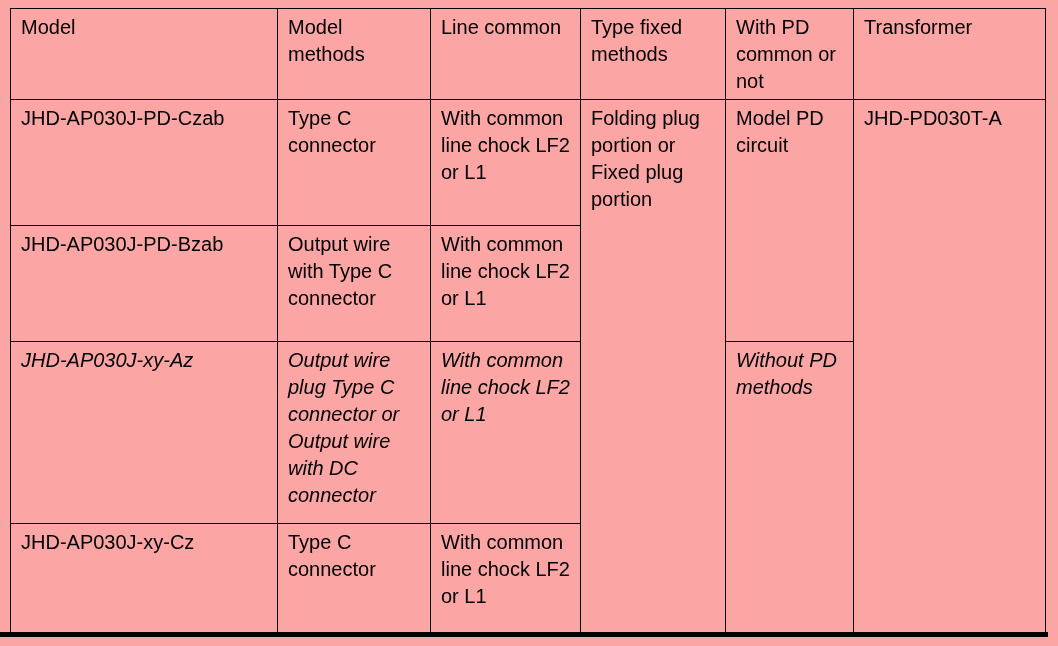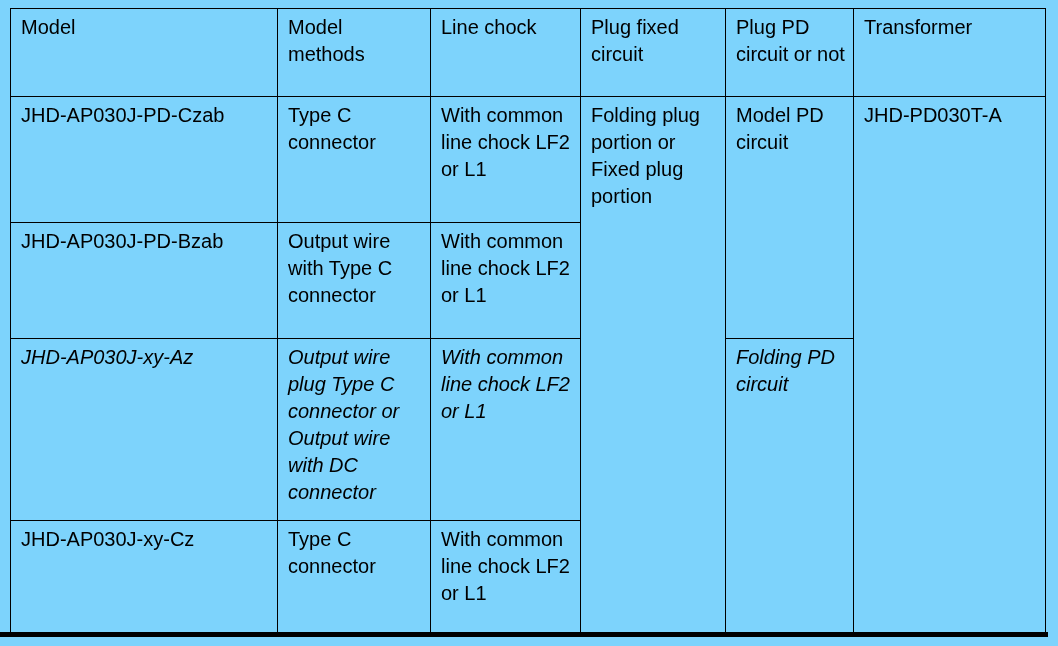--- a/index.html
+++ b/index.html
@@ -8,21 +8,21 @@
     background: #ffffff;
     width: 1058px;
     height: 646px;
     font-family: "Liberation Sans", sans-serif;
     color: #000000;
   }
   .page {
     position: relative;
     width: 1058px;
     height: 646px;
-    background: #7dd3fc;
+    background: #fca5a5;
     overflow: hidden;
   }
   table.spec {
     position: absolute;
     left: 10px;
     top: 8px;
     width: 1035px;
     border-collapse: collapse;
     table-layout: fixed;
     font-size: 20px;
@@ -63,23 +63,23 @@
       <col style="width:150px">
       <col style="width:145px">
       <col style="width:128px">
       <col style="width:192px">
     </colgroup>
 
     <tbody>
         <tr class="header-row">
       <th>Model</th>
       <th>Model methods</th>
-      <th>Line chock</th>
-      <th>Plug fixed circuit</th>
-      <th>Plug PD circuit or not</th>
+      <th>Line common</th>
+      <th>Type fixed methods</th>
+      <th>With PD common or not</th>
       <th>Transformer</th>
     </tr>
 
     <tr class="row-1">
       <td>JHD-AP030J-PD-Czab</td>
       <td>Type C connector</td>
       <td>With common line chock LF2 or L1</td>
       <td rowspan="4">Folding plug portion or Fixed plug portion</td>
       <td rowspan="2">Model PD circuit</td>
       <td rowspan="4">JHD-PD030T-A</td>
@@ -88,21 +88,21 @@
     <tr class="row-2">
       <td>JHD-AP030J-PD-Bzab</td>
       <td>Output wire with Type C connector</td>
       <td>With common line chock LF2 or L1</td>
     </tr>
 
     <tr class="row-3">
       <td>JHD-AP030J-xy-Az</td>
       <td>Output wire plug Type C connector or Output wire with DC connector</td>
       <td>With common line chock LF2 or L1</td>
-      <td rowspan="2">Folding PD circuit</td>
+      <td rowspan="2">Without PD methods</td>
     </tr>
 
     <tr class="row-4">
       <td>JHD-AP030J-xy-Cz</td>
       <td>Type C connector</td>
       <td>With common line chock LF2 or L1</td>
     </tr>
   </tbody>
     </table>
 

